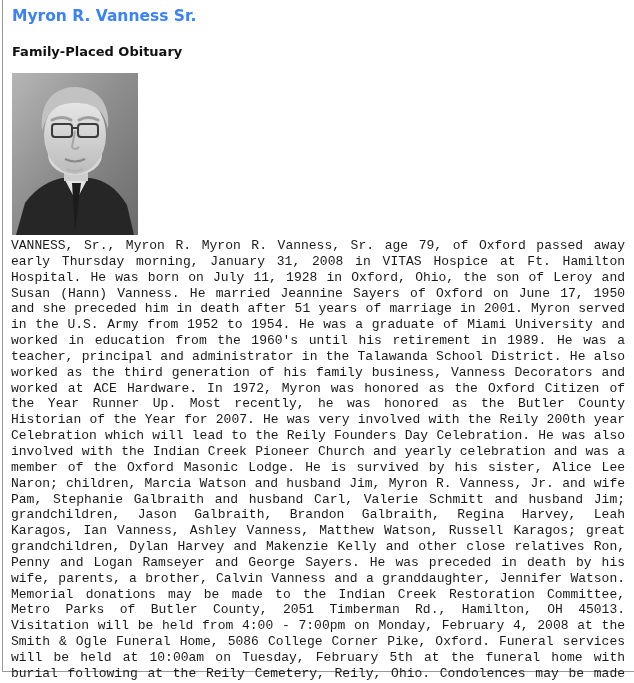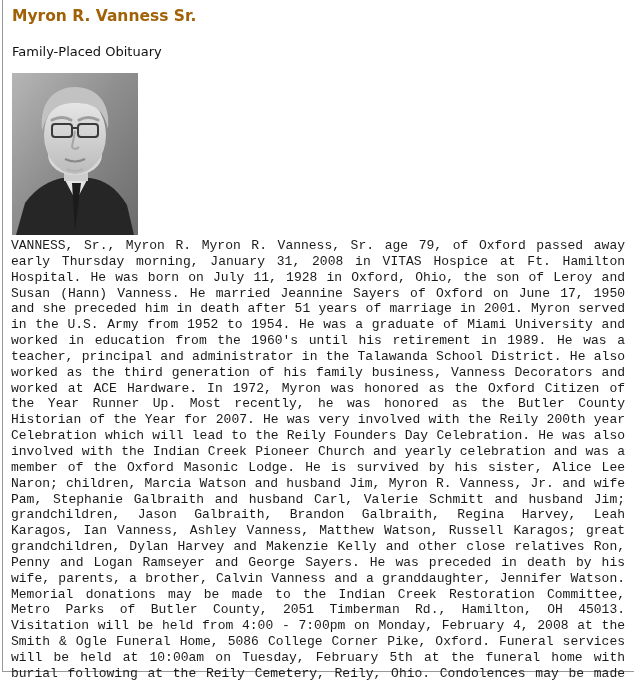--- a/index.html
+++ b/index.html
@@ -19,27 +19,27 @@
     height: 672px;
     border-left: 1px solid #999999;
     border-bottom: 1px solid #999999;
     padding: 7px 9px 2px 8px;
   }
   .page-title {
     margin: 0 0 0 1px;
     font-size: 15.5px;
     line-height: 19px;
     font-weight: bold;
-    color: #a16207;
+    color: #3b82f6;
   }
   .obit-type {
     margin: 18px 0 0 1px;
     font-size: 13px;
     line-height: 16px;
-    font-weight: normal;
+    font-weight: bold;
     color: #111111;
   }
   .portrait {
     display: block;
     margin-top: 13px;
     margin-left: 1px;
     width: 126px;
     height: 162px;
   }
   .obit-text {

